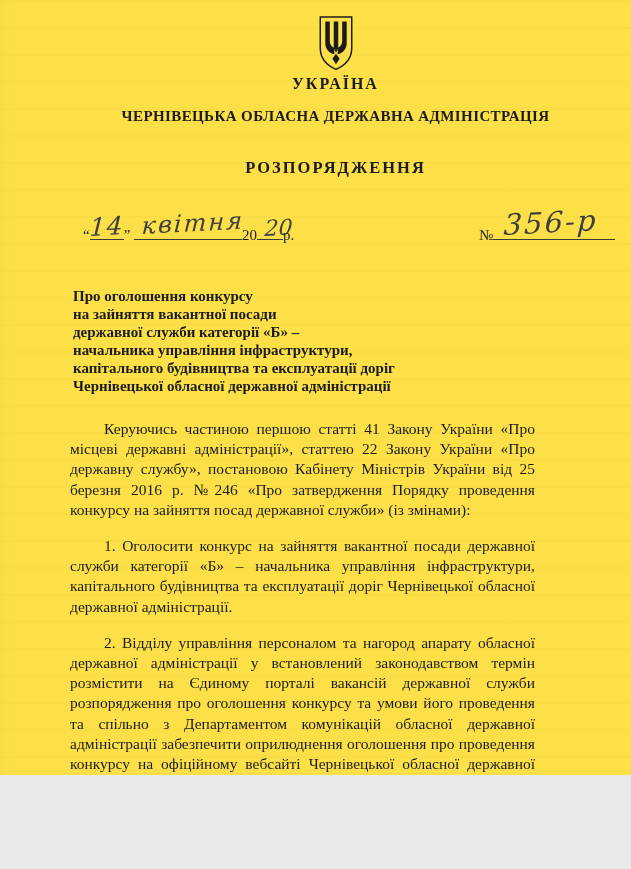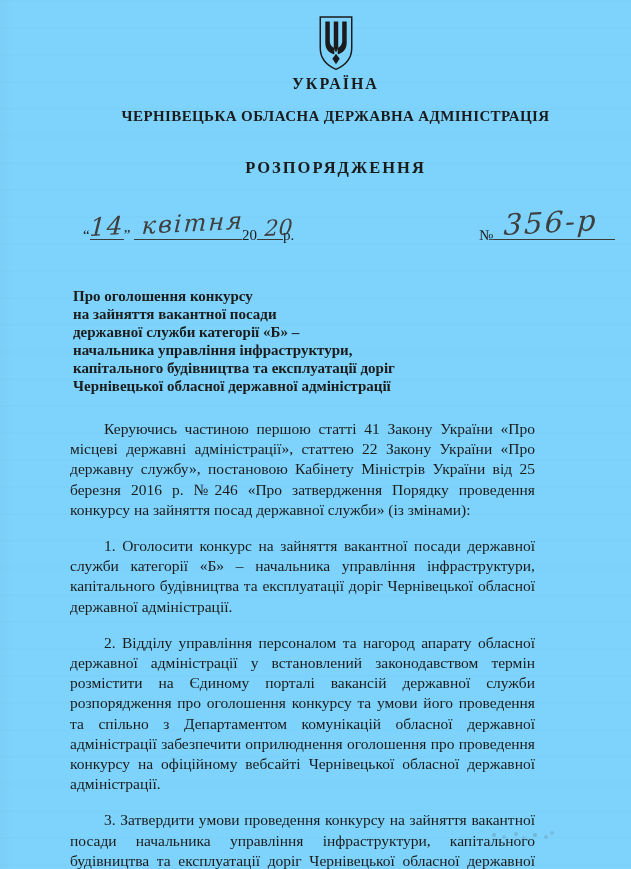--- a/index.html
+++ b/index.html
@@ -3,22 +3,22 @@
 <meta charset="utf-8">
 <style>
   html, body { margin: 0; padding: 0; }
   body {
     width: 631px; height: 869px;
     background: #e9e9e9;
     font-family: "Liberation Serif", "DejaVu Serif", serif;
   }
   .page {
     position: relative;
-    width: 631px; height: 869px;
-    background: #7dd3fc;
+    width: 631px; height: 775px;
+    background: #fde047;
     color: #1b1b1b;
     overflow: hidden;
   }
   
   .page::before {
     content: "";
     position: absolute; inset: 0;
     background:
       repeating-linear-gradient(180deg,
         rgba(0,0,0,0.013) 0px, rgba(0,0,0,0.013) 2px,

